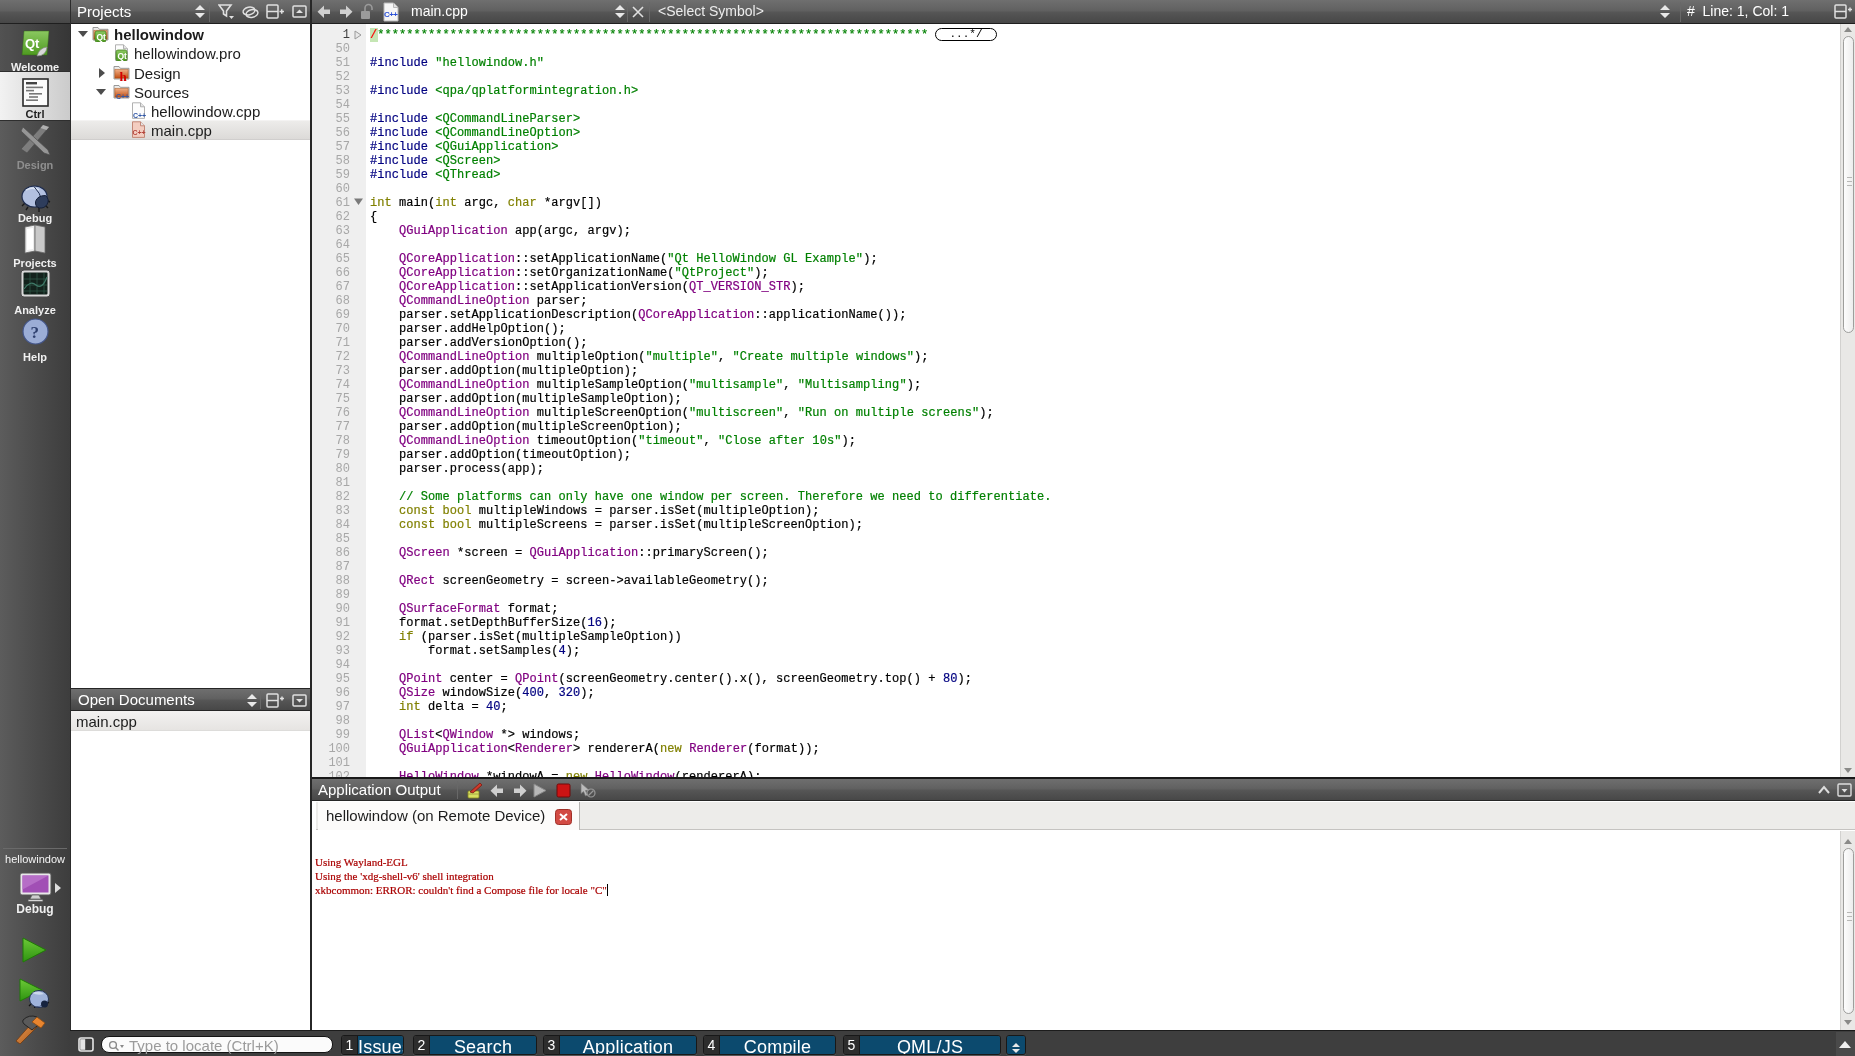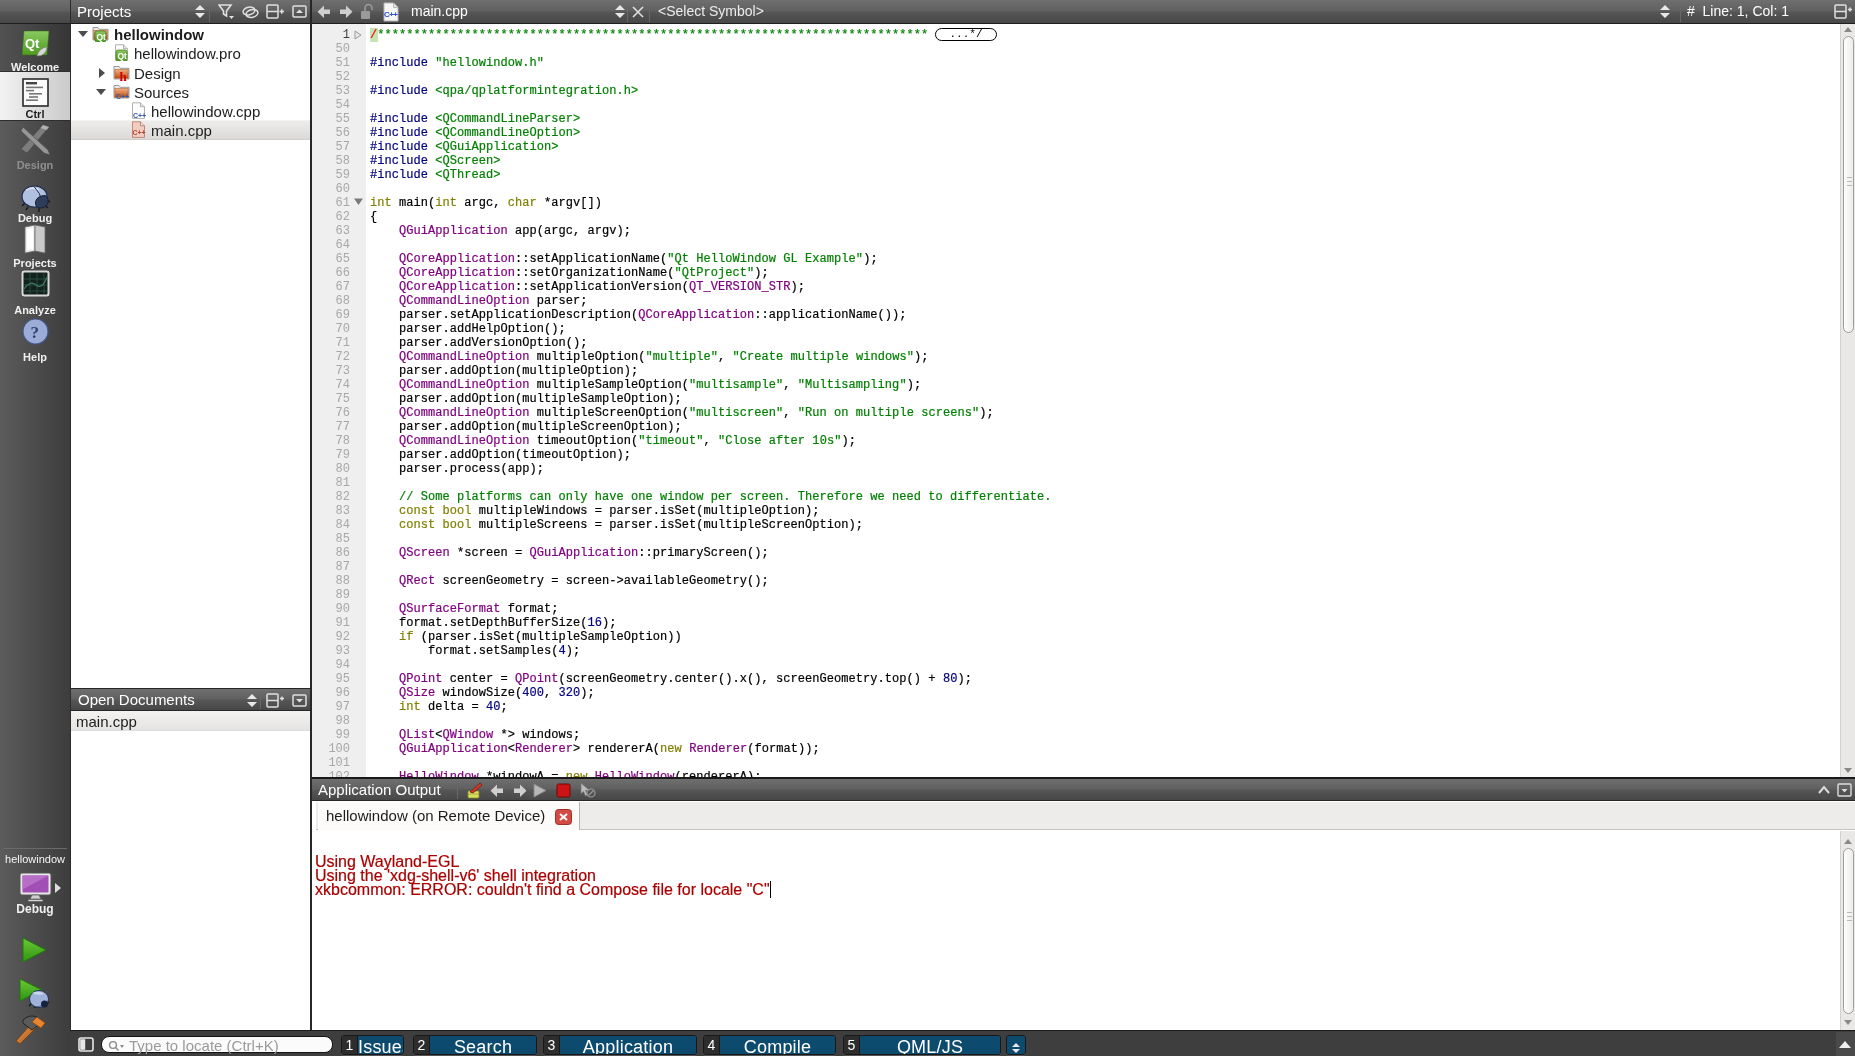--- a/index.html
+++ b/index.html
@@ -38,21 +38,21 @@
 .sbthumb{position:absolute;left:2px;width:11px;background:linear-gradient(to right,#fdfdfd,#ededed);border:1px solid #9e9e9c;border-radius:6px}
 .grip{position:absolute;left:3px;width:5px;border-top:1px solid #b8b8b6}
 .sarrow{position:absolute;width:0;height:0;border-left:4px solid transparent;border-right:4px solid transparent}
 .sup{border-bottom:5px solid #8a8a88}
 .sdown{border-top:5px solid #8a8a88}
 
 #outpanel{left:310px;top:777px;width:1545px;height:253px;background:#fff;border-top:2px solid #191919}
 #outhead{position:absolute;left:0;top:0;width:1545px;height:22px;background:linear-gradient(#6f6f6f,#616161 45%,#555 55%,#474747);border-bottom:1px solid #262626}
 #outtabs{position:absolute;left:6px;top:23px;width:1545px;height:28px;background:#edecea;border-bottom:1px solid #c5c3c1}
 #acttab{position:absolute;left:2px;top:0;width:262px;height:28px;background:#fcfbfa;border-right:1px solid #b7b5b3;font-size:15px;color:#1c1c1c}
-#outtext{position:absolute;left:5px;top:76px;font-family:Liberation Sans, sans-serif;font-size:16px;line-height:14px;color:#aa0000;white-space:pre;-webkit-text-stroke:0.2px}
+#outtext{position:absolute;left:5px;top:76px;font-family:Liberation Serif, serif;font-size:11px;line-height:14px;color:#aa0000;white-space:pre;-webkit-text-stroke:0.2px}
 
 #statusbar{left:70px;top:1030px;width:1785px;height:26px;background:#3e3e3e;border-top:1px solid #1c1c1c}
 #locate{position:absolute;left:31px;top:5px;width:232px;height:17px;background:#fbfbfb;border:1px solid #141414;border-radius:8px;font-size:14px;color:#9b9b9b}
 .sbbtn{position:absolute;top:4px;height:20px;display:flex;border:1px solid #181818;border-radius:3px;box-shadow:0 1px 0 rgba(255,255,255,.12), inset 0 1px 0 rgba(255,255,255,.12);overflow:hidden}
 .sbbtn .sbnum{width:16px;text-align:center;padding:1px 0 0 0;flex:none}
 .sbbtn .sblab{flex:1;text-align:center;padding:1px 0 0 0}
 .sbnum{background:#2d2d2d;color:#fff;font-size:14px;border-right:1px solid #181818}
 .sblab{background:#0c4a6e;color:#fff;font-size:18px;letter-spacing:0.2px}
 </style></head>
 <body>

